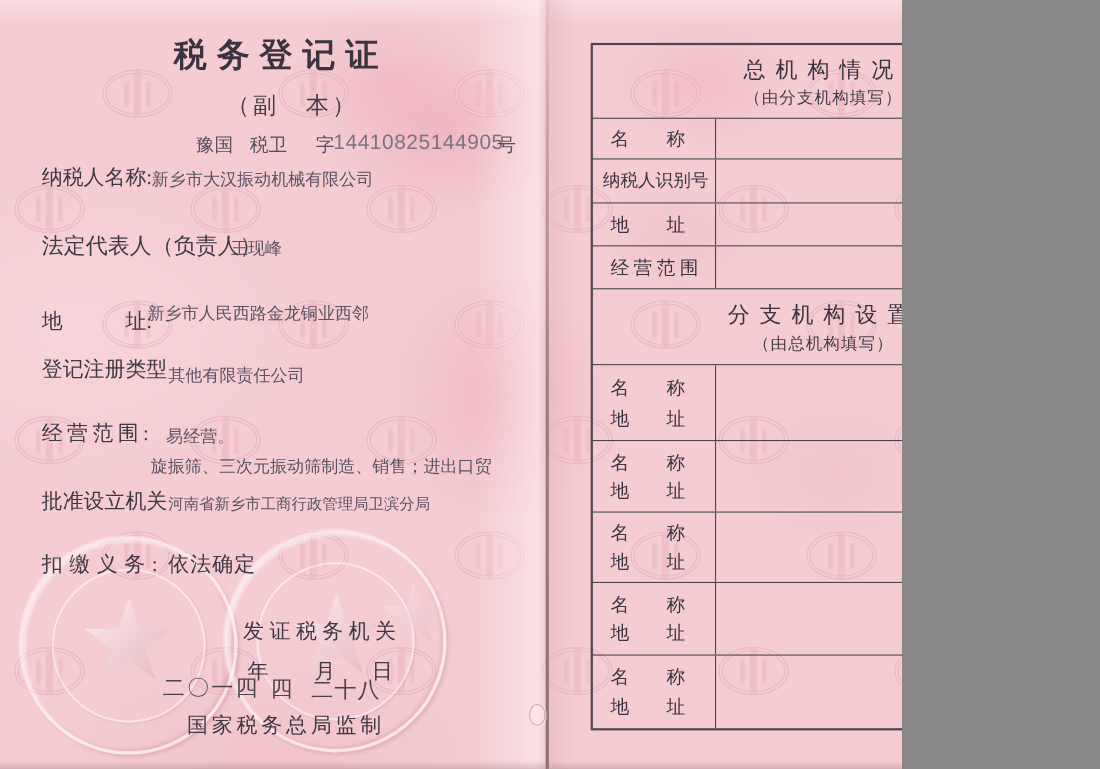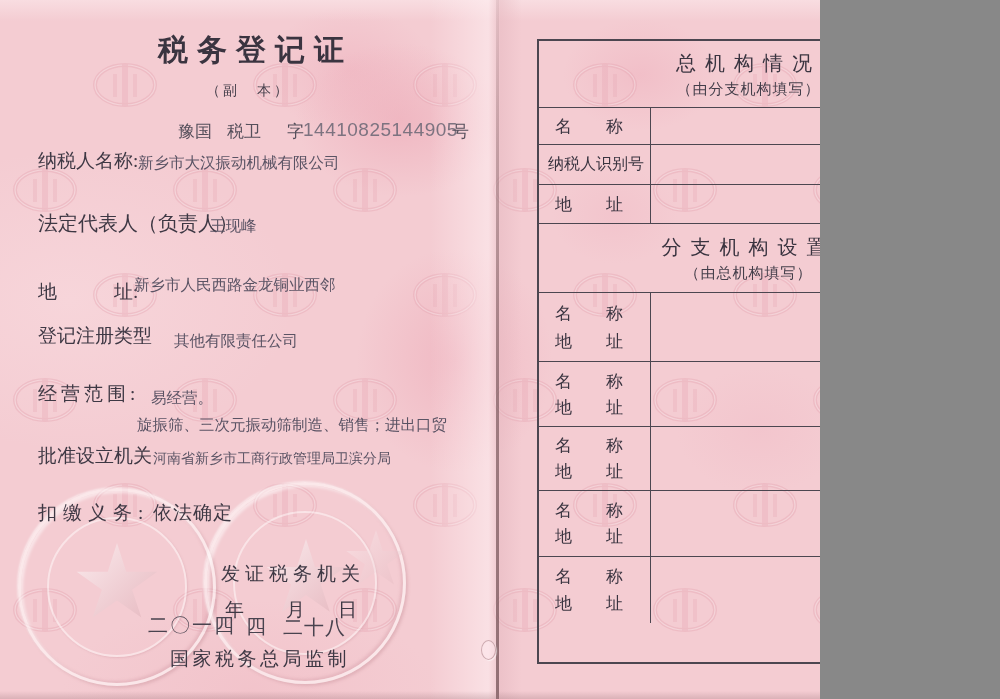--- a/index.html
+++ b/index.html
@@ -35,21 +35,21 @@
   
   .seal{border-radius:50%;border:3px solid rgba(255,250,250,.6);
     box-shadow:2px 2px 3px rgba(205,150,160,.45), -1px -1px 2px rgba(255,255,255,.55),
       inset 2px 2px 3px rgba(255,255,255,.5), inset -2px -2px 3px rgba(205,150,160,.35);}
   .seal-inner{position:absolute;left:26px;top:26px;right:26px;bottom:26px;border-radius:50%;
     border:2px solid rgba(255,252,252,.5);box-shadow:1px 1px 2px rgba(205,150,160,.35);}
   .star{clip-path:polygon(50% 0%,61% 35%,98% 35%,68% 57%,79% 91%,50% 70%,21% 91%,32% 57%,2% 35%,39% 35%);
     background:linear-gradient(135deg, rgba(255,255,255,.6), rgba(216,162,171,.5));}
   
   .doc-title{left:158px;top:30px;font-size:30px;font-weight:bold;letter-spacing:9px;color:#3a3440;}
-  .doc-subtitle{left:206px;top:82px;font-size:14px;letter-spacing:3px;color:#433d49;}
+  .doc-subtitle{left:206px;top:82px;font-size:21px;letter-spacing:3px;color:#433d49;}
   .serial{top:120px;font-size:17px;color:#554f5b;}
   .serial-num{font-family:"Liberation Sans","DejaVu Sans",sans-serif;font-size:19px;color:#7d7380;letter-spacing:.5px;}
   .f-label{font-size:19px;color:#3e3844;}
   .f-value{font-size:15.5px;}
   .scope-lines{line-height:27px;}
   .issuer{left:221px;top:561px;font-size:19px;letter-spacing:5px;}
   .date-unit{font-size:19px;}
   .date-val{font-size:20px;color:#49434f;}
   .footer{left:170px;top:646px;font-size:19px;letter-spacing:3.5px;}
   
@@ -371,21 +371,21 @@
     <div class="abs f-label" style="left:38px;top:148px;">纳税人名称:</div>
     <div class="abs f-value val" style="left:138px;top:153px;">新乡市大汉振动机械有限公司</div>
 
     <div class="abs f-label" style="left:38px;top:210px;font-size:20px;">法定代表人（负责人）</div>
     <div class="abs f-value val" style="left:210px;top:216px;">王现峰</div>
 
     <div class="abs f-label" style="left:38px;top:279px;">地　　　址:</div>
     <div class="abs f-value val" style="left:134px;top:275px;text-align:center;">新乡市人民西路金龙铜业西邻</div>
 
     <div class="abs f-label" style="left:38px;top:323px;">登记注册类型</div>
-    <div class="abs f-value val" style="left:153px;top:331px;margin-left:21px;">其他有限责任公司</div>
+    <div class="abs f-value val" style="left:153px;top:331px;">其他有限责任公司</div>
 
     <div class="abs f-label" style="left:38px;top:381px;letter-spacing:4px;">经营范围:</div>
     <div class="abs f-value val scope-lines" style="left:137px;top:384px;">
       <div style="margin-left:14px;">易经营。</div>
       <div>旋振筛、三次元振动筛制造、销售；进出口贸</div>
     </div>
 
     <div class="abs f-label" style="left:38px;top:443px;">批准设立机关</div>
     <div class="abs f-value val" style="left:153px;top:450px;font-size:14px;">河南省新乡市工商行政管理局卫滨分局</div>
 
@@ -416,20 +416,24 @@
       <div class="cell-value"></div>
     </div>
     <div class="trow" style="height:40px;">
       <div class="cell-label" style="padding-left:9px;font-size:16px;">纳税人识别号</div>
       <div class="cell-value"></div>
     </div>
     <div class="trow" style="height:39px;">
       <div class="cell-label">地　　址</div>
       <div class="cell-value"></div>
     </div>
+    <div class="trow" style="height:39px;">
+      <div class="cell-label ls4">经营范围</div>
+      <div class="cell-value"></div>
+    </div>
 
     <div class="trow thead" style="height:69px;">
       <div class="th-title">分支机构设置</div>
       <div class="th-sub">（由总机构填写）</div>
     </div>
 
     <div class="trow" style="height:69px;">
       <div class="cell-label two-line">
         <span>名　　称</span>
         <span>地　　址</span>

